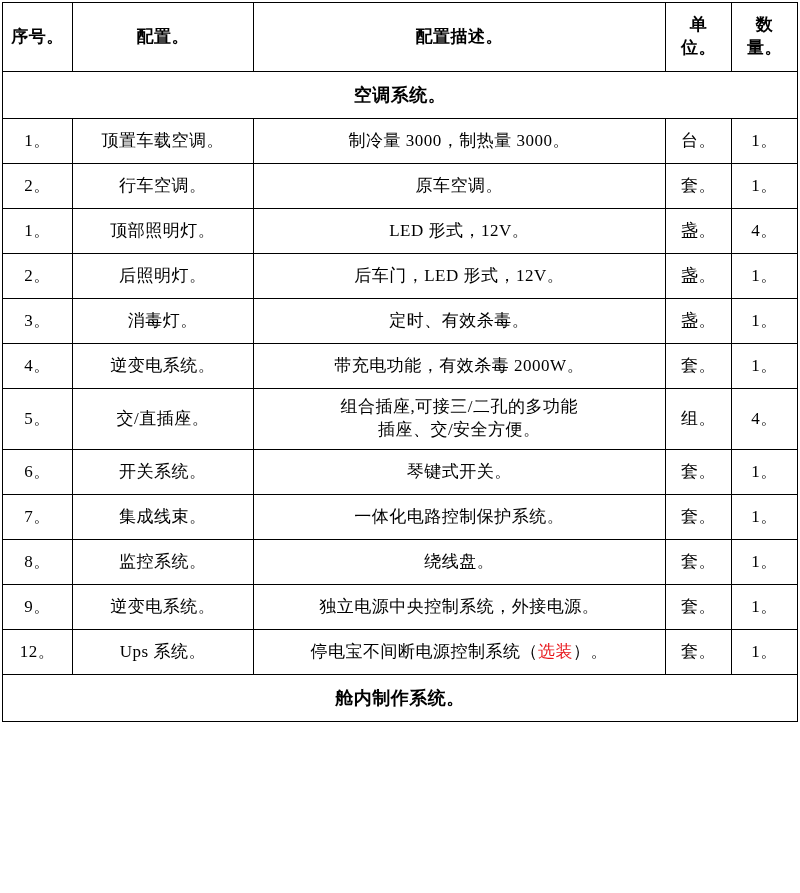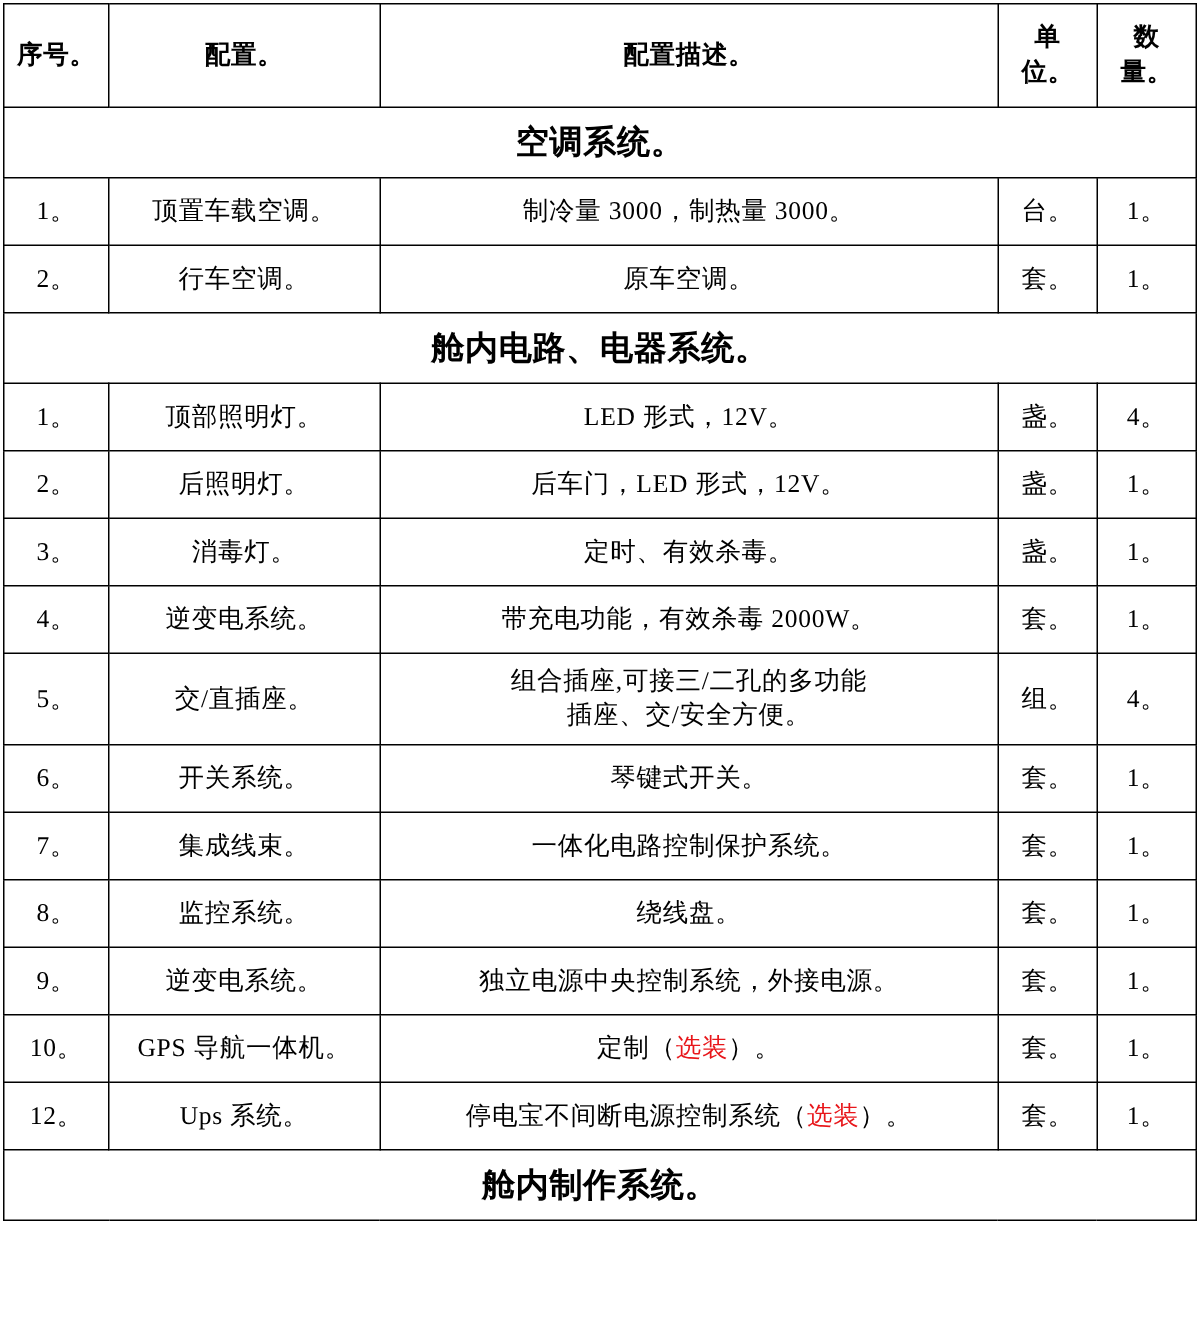--- a/index.html
+++ b/index.html
@@ -45,21 +45,21 @@
     font-weight: bold;
     font-size: 18px;
     height: 60px;
   }
   td.hdr-narrow {
     padding-left: 2px;
     padding-right: 2px;
   }
   tr.section td {
     font-weight: bold;
-    font-size: 22px;
+    font-size: 18px;
     height: 38px;
   }
   tr.row td {
     height: 36px;
   }
   tr.row.tall td {
     height: 52px;
   }
   .idx {
     font-size: 17px;
@@ -111,23 +111,20 @@
         <td>1。</td>
       </tr>
       <tr class="row">
         <td class="idx">2。</td>
         <td>行车空调。</td>
         <td>原车空调。</td>
         <td>套。</td>
         <td>1。</td>
       </tr>
 
-      <tr class="section">
-        <td colspan="5">舱内电路、电器系统。</td>
-      </tr>
 
       <tr class="row">
         <td class="idx">1。</td>
         <td>顶部照明灯。</td>
         <td>LED 形式，12V。</td>
         <td>盏。</td>
         <td>4。</td>
       </tr>
       <tr class="row">
         <td class="idx">2。</td>
@@ -184,29 +181,20 @@
         <td>1。</td>
       </tr>
       <tr class="row">
         <td class="idx">9。</td>
         <td>逆变电系统。</td>
         <td>独立电源中央控制系统，外接电源。</td>
         <td>套。</td>
         <td>1。</td>
       </tr>
 
-      <tr class="row">
-        <td class="idx">10。</td>
-        <td>GPS 导航一体机。</td>
-        <td>
-          <span>定制（</span><span class="red">选装</span><span>）。</span>
-        </td>
-        <td>套。</td>
-        <td>1。</td>
-      </tr>
 
 
       <tr class="row">
         <td class="idx">12。</td>
         <td>Ups 系统。</td>
         <td>
           <span>停电宝不间断电源控制系统（</span><span class="red">选装</span><span>）。</span>
         </td>
         <td>套。</td>
         <td>1。</td>

